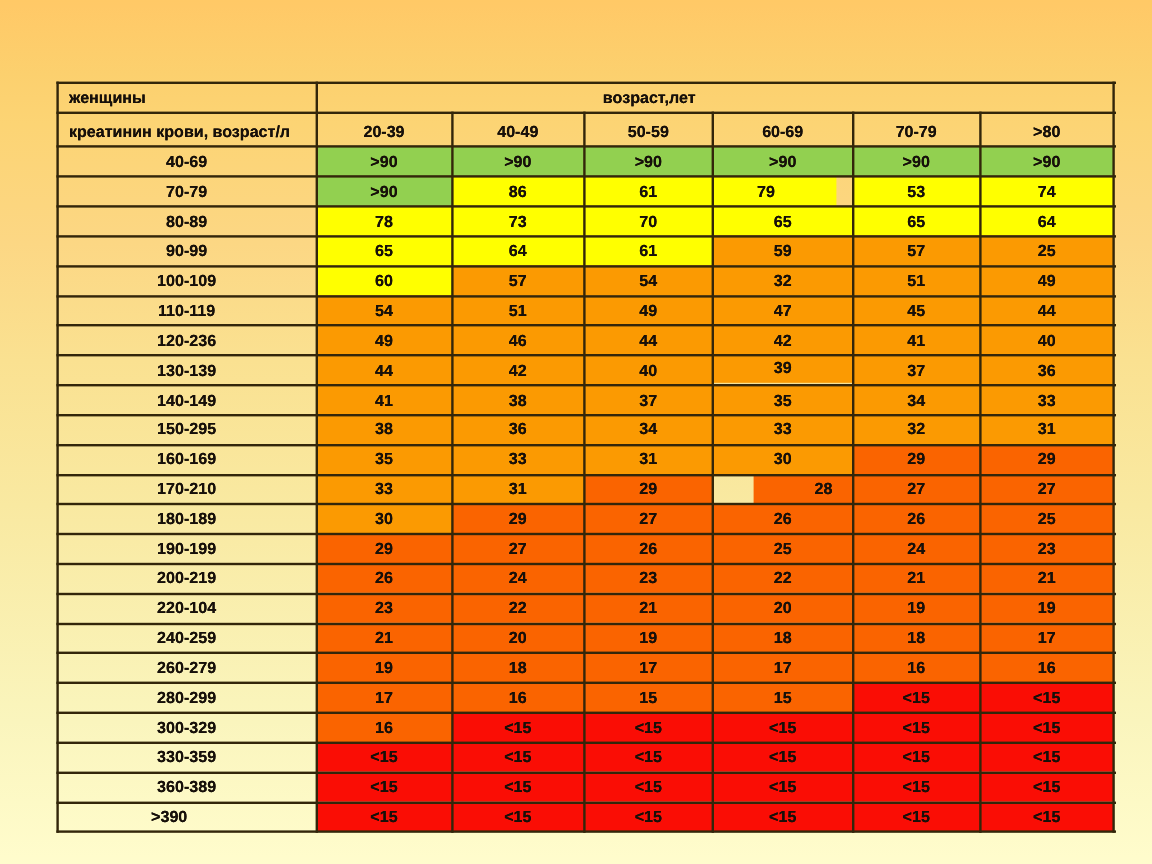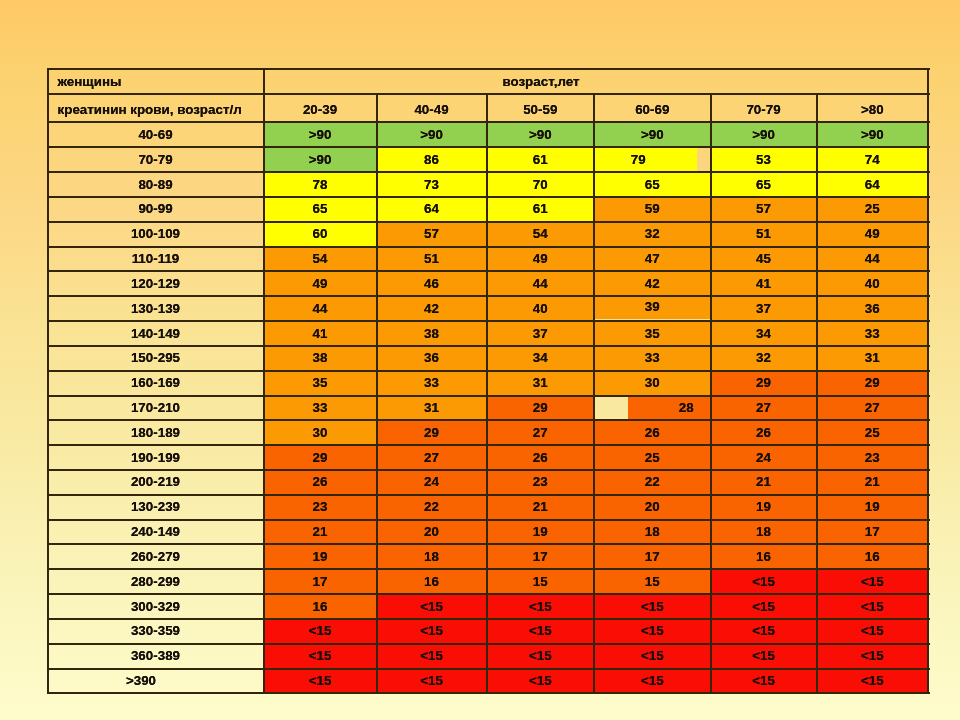--- a/index.html
+++ b/index.html
@@ -110,21 +110,21 @@
     <div class="row">
       <div class="cell" style="left:47.50px;top:246.13px;width:216.00px;height:24.83px">110-119</div>
       <div class="cell orange" style="left:263.50px;top:246.13px;width:113.00px;height:24.83px">54</div>
       <div class="cell orange" style="left:376.50px;top:246.13px;width:110.00px;height:24.83px">51</div>
       <div class="cell orange" style="left:486.50px;top:246.13px;width:107.50px;height:24.83px">49</div>
       <div class="cell orange" style="left:594.00px;top:246.13px;width:116.50px;height:24.83px">47</div>
       <div class="cell orange" style="left:710.50px;top:246.13px;width:106.00px;height:24.83px">45</div>
       <div class="cell orange" style="left:816.50px;top:246.13px;width:111.50px;height:24.83px">44</div>
     </div>
     <div class="row">
-      <div class="cell" style="left:47.50px;top:270.96px;width:216.00px;height:24.83px">120-129</div>
+      <div class="cell" style="left:47.50px;top:270.96px;width:216.00px;height:24.83px">120-236</div>
       <div class="cell orange" style="left:263.50px;top:270.96px;width:113.00px;height:24.83px">49</div>
       <div class="cell orange" style="left:376.50px;top:270.96px;width:110.00px;height:24.83px">46</div>
       <div class="cell orange" style="left:486.50px;top:270.96px;width:107.50px;height:24.83px">44</div>
       <div class="cell orange" style="left:594.00px;top:270.96px;width:116.50px;height:24.83px">42</div>
       <div class="cell orange" style="left:710.50px;top:270.96px;width:106.00px;height:24.83px">41</div>
       <div class="cell orange" style="left:816.50px;top:270.96px;width:111.50px;height:24.83px">40</div>
     </div>
     <div class="row">
       <div class="cell" style="left:47.50px;top:295.78px;width:216.00px;height:24.83px">130-139</div>
       <div class="cell orange" style="left:263.50px;top:295.78px;width:113.00px;height:24.83px">44</div>
@@ -191,30 +191,30 @@
     <div class="row">
       <div class="cell" style="left:47.50px;top:469.57px;width:216.00px;height:24.83px">200-219</div>
       <div class="cell dorange" style="left:263.50px;top:469.57px;width:113.00px;height:24.83px">26</div>
       <div class="cell dorange" style="left:376.50px;top:469.57px;width:110.00px;height:24.83px">24</div>
       <div class="cell dorange" style="left:486.50px;top:469.57px;width:107.50px;height:24.83px">23</div>
       <div class="cell dorange" style="left:594.00px;top:469.57px;width:116.50px;height:24.83px">22</div>
       <div class="cell dorange" style="left:710.50px;top:469.57px;width:106.00px;height:24.83px">21</div>
       <div class="cell dorange" style="left:816.50px;top:469.57px;width:111.50px;height:24.83px">21</div>
     </div>
     <div class="row">
-      <div class="cell" style="left:47.50px;top:494.39px;width:216.00px;height:24.83px">130-239</div>
+      <div class="cell" style="left:47.50px;top:494.39px;width:216.00px;height:24.83px">220-104</div>
       <div class="cell dorange" style="left:263.50px;top:494.39px;width:113.00px;height:24.83px">23</div>
       <div class="cell dorange" style="left:376.50px;top:494.39px;width:110.00px;height:24.83px">22</div>
       <div class="cell dorange" style="left:486.50px;top:494.39px;width:107.50px;height:24.83px">21</div>
       <div class="cell dorange" style="left:594.00px;top:494.39px;width:116.50px;height:24.83px">20</div>
       <div class="cell dorange" style="left:710.50px;top:494.39px;width:106.00px;height:24.83px">19</div>
       <div class="cell dorange" style="left:816.50px;top:494.39px;width:111.50px;height:24.83px">19</div>
     </div>
     <div class="row">
-      <div class="cell" style="left:47.50px;top:519.22px;width:216.00px;height:24.83px">240-149</div>
+      <div class="cell" style="left:47.50px;top:519.22px;width:216.00px;height:24.83px">240-259</div>
       <div class="cell dorange" style="left:263.50px;top:519.22px;width:113.00px;height:24.83px">21</div>
       <div class="cell dorange" style="left:376.50px;top:519.22px;width:110.00px;height:24.83px">20</div>
       <div class="cell dorange" style="left:486.50px;top:519.22px;width:107.50px;height:24.83px">19</div>
       <div class="cell dorange" style="left:594.00px;top:519.22px;width:116.50px;height:24.83px">18</div>
       <div class="cell dorange" style="left:710.50px;top:519.22px;width:106.00px;height:24.83px">18</div>
       <div class="cell dorange" style="left:816.50px;top:519.22px;width:111.50px;height:24.83px">17</div>
     </div>
     <div class="row">
       <div class="cell" style="left:47.50px;top:544.04px;width:216.00px;height:24.83px">260-279</div>
       <div class="cell dorange" style="left:263.50px;top:544.04px;width:113.00px;height:24.83px">19</div>

